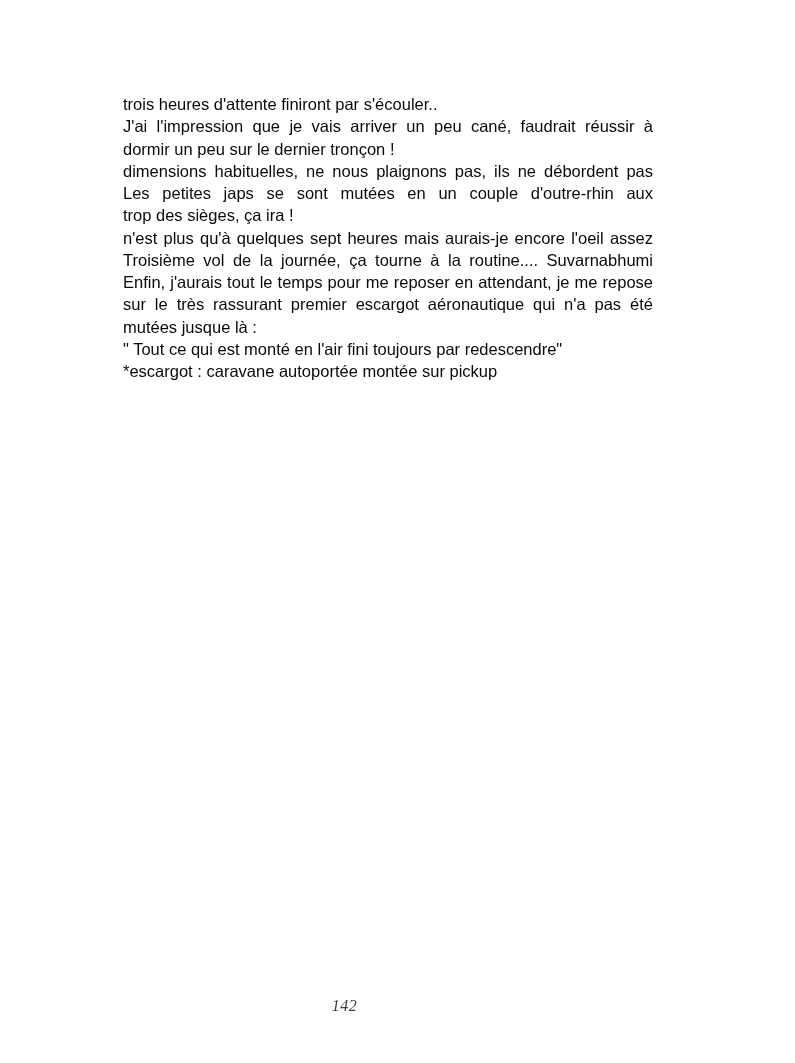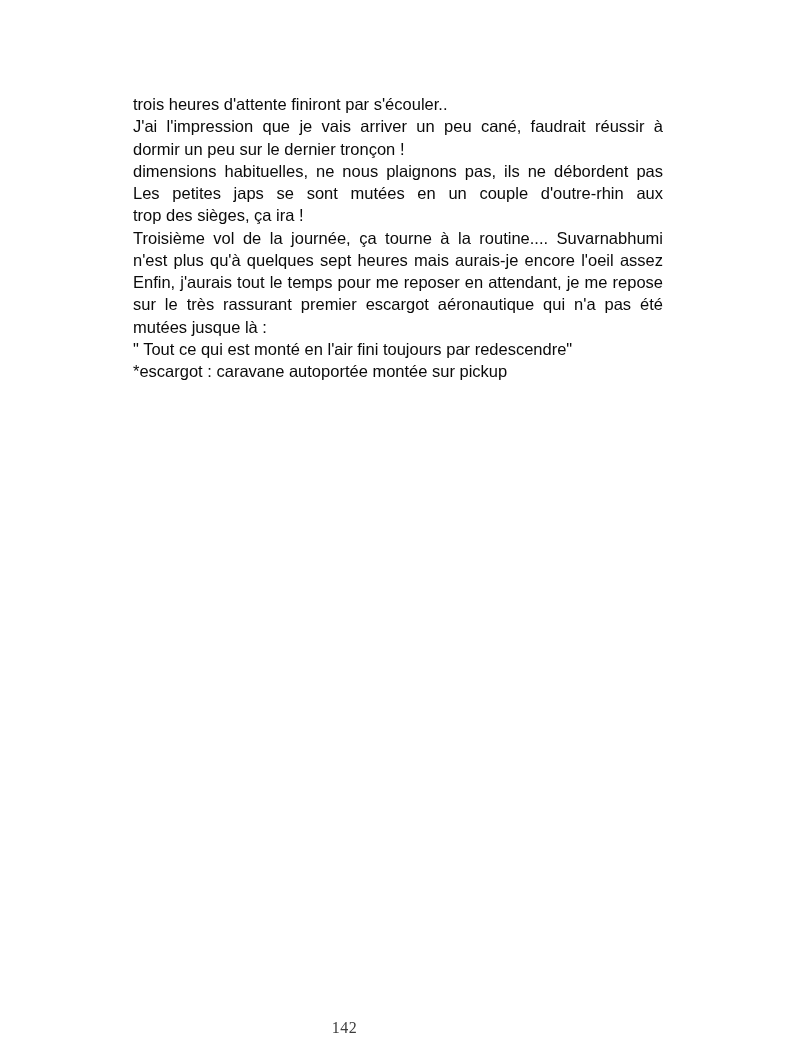--- a/index.html
+++ b/index.html
@@ -11,65 +11,66 @@
     overflow: hidden;
     font-family: "Liberation Sans", sans-serif;
   }
   .page {
     position: absolute;
     inset: 0;
     background: #ffffff;
   }
   .text-block {
     position: absolute;
-    left: 133px;
+    left: 123px;
     top: 93px;
     width: 530px;
     font-family: "Liberation Sans", sans-serif;
     font-size: 16.5px;
     line-height: 22.25px;
     color: #0a0a0a;
     text-align: left;
   }
   .line {
     height: 22.25px;
     overflow: hidden;
     white-space: normal;
   }
   .line.justified {
     text-align: justify;
     text-align-last: justify;
   }
   .footer {
     position: absolute;
     left: 0;
-    top: 1019px;
+    top: 997px;
     width: 689px;
     text-align: center;
+    font-style: italic;
   }
   .page-number {
     font-family: "Liberation Serif", serif;
     font-size: 16px;
     color: #3c3c3c;
     letter-spacing: 0.5px;
   }
 </style>
 </head>
 <body>
 
 <div class="page">
   <div class="text-block" id="text-block">
       <div class="line">trois heures d'attente finiront par s'écouler..</div>
       <div class="line justified">J'ai l'impression que je vais arriver un peu cané, faudrait réussir à</div>
       <div class="line">dormir un peu sur le dernier tronçon !</div>
       <div class="line justified">dimensions habituelles, ne nous plaignons pas, ils ne débordent pas</div>
       <div class="line justified">Les petites japs se sont mutées en un couple d'outre-rhin aux</div>
       <div class="line">trop des sièges, ça ira !</div>
+      <div class="line justified">n'est plus qu'à quelques sept heures mais aurais-je encore l'oeil assez</div>
       <div class="line justified">Troisième vol de la journée, ça tourne à la routine.... Suvarnabhumi</div>
-      <div class="line justified">n'est plus qu'à quelques sept heures mais aurais-je encore l'oeil assez</div>
       <div class="line justified">Enfin, j'aurais tout le temps pour me reposer en attendant, je me repose</div>
       <div class="line justified">sur le très rassurant premier escargot aéronautique qui n'a pas été</div>
       <div class="line">mutées jusque là :</div>
       <div class="line">" Tout ce qui est monté en l'air fini toujours par redescendre"</div>
       <div class="line">*escargot : caravane autoportée montée sur pickup</div>
     </div>
   <div class="footer">
     <span class="page-number">142</span>
   </div>
 </div>

